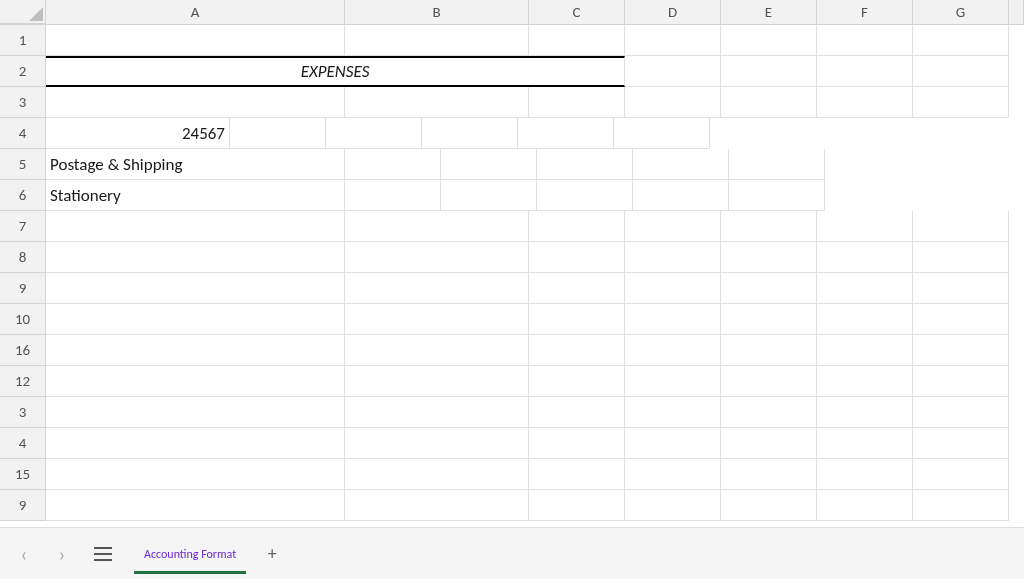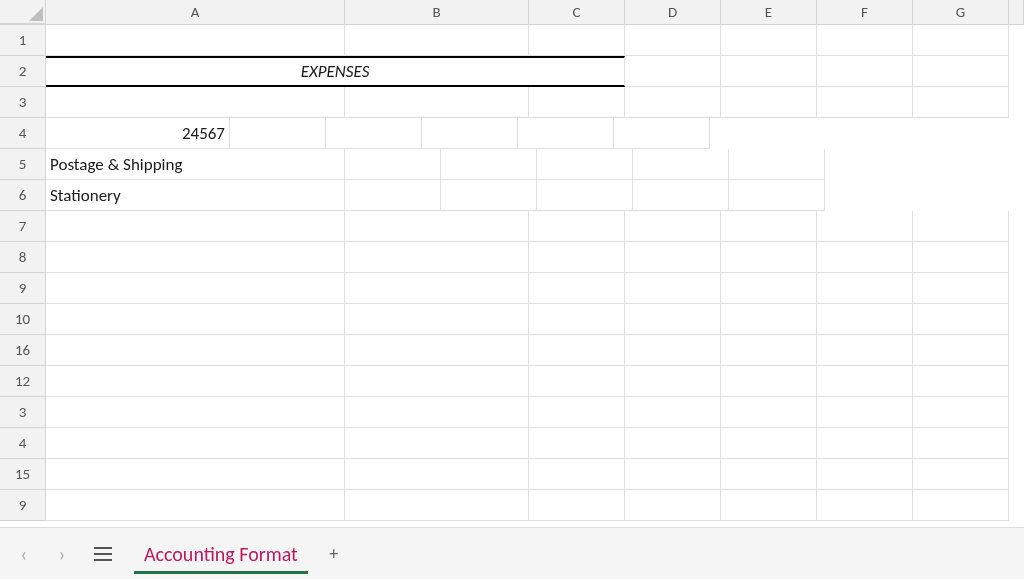--- a/index.html
+++ b/index.html
@@ -152,22 +152,22 @@
       display: block;
       width: 18px;
       height: 2px;
       background: #555;
     }
     .tab {
       height: 52px;
       display: flex;
       align-items: center;
       padding: 0 10px;
-      color: #be185d;
-      font-size: 20px;
+      color: #6d28d9;
+      font-size: 12px;
       cursor: pointer;
       position: relative;
     }
     .tab.active::after {
       content: '';
       position: absolute;
       left: 0;
       right: 0;
       bottom: 6px;
       height: 3px;

